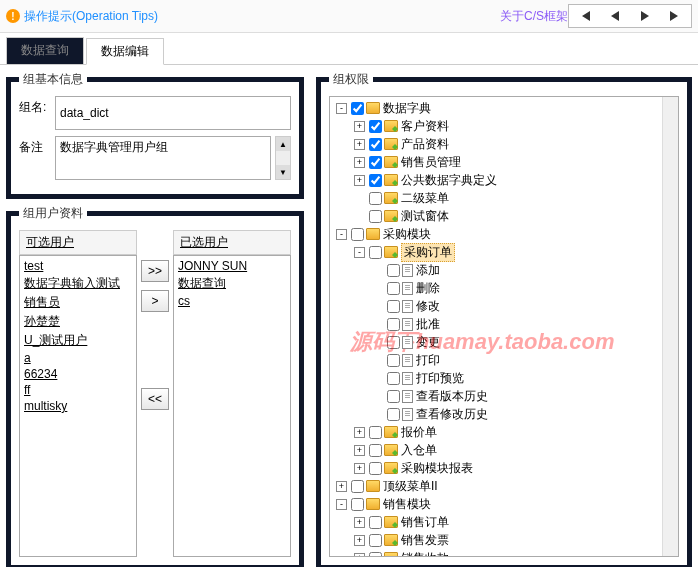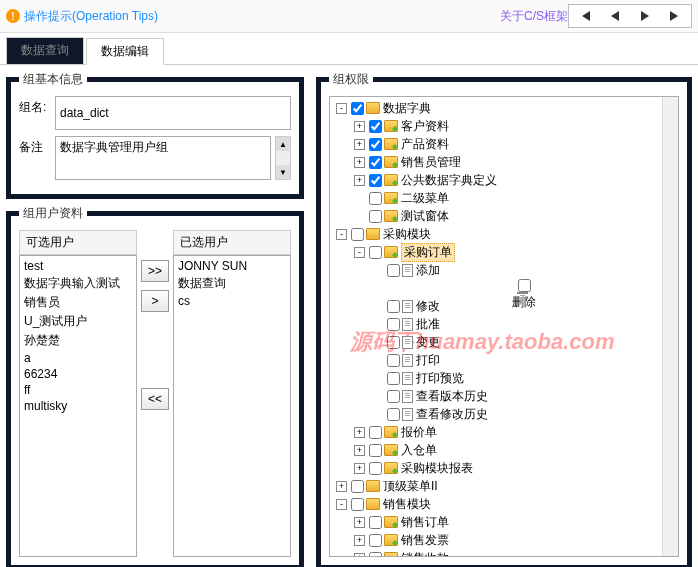--- a/index.html
+++ b/index.html
@@ -19,21 +19,21 @@
 .right-panel { flex: 1; padding: 6px; display: flex; flex-direction: column; }
 fieldset { border: 5px solid #0f172a; padding: 8px; }
 legend { padding: 0 4px; color: #333; }
 .form-row { display: flex; align-items: flex-start; margin-bottom: 6px; gap: 4px; }
 .form-label { width: 32px; padding-top: 3px; }
 .text-input { flex: 1; border: 1px solid #aaa; padding: 2px 4px; background: #fff; height: 34px; }
 .textarea { flex: 1; border: 1px solid #aaa; padding: 2px 4px; background: #fff; height: 44px; resize: none; }
 .scrollbar { width: 16px; height: 44px; background: #eee; border: 1px solid #ccc; display: flex; flex-direction: column; justify-content: space-between; }
 .sb-btn { height: 14px; background: #ddd; display: flex; align-items: center; justify-content: center; font-size: 8px; }
 .user-section { display: flex; gap: 4px; flex: 1; }
-.user-col { flex: 1; display: flex; flex-direction: column; }
+.user-col { flex: 1; display: flex; flex-direction: column; text-decoration: underline; }
 .col-header { background: #f5f5f5; border: 1px solid #ccc; padding: 3px 6px; }
 .listbox { flex: 1; border: 1px solid #aaa; background: #fff; padding: 2px 4px; overflow: auto; }
 .listbox div { padding: 1px 0; cursor: default; }
 .move-buttons { display: flex; flex-direction: column; gap: 8px; justify-content: flex-start; padding-top: 30px; }
 .move-btn { width: 28px; height: 22px; border: 1px solid #999; background: linear-gradient(#fff,#e8e8e8); cursor: pointer; }
 .tree-container { flex: 1; border: 1px solid #aaa; background: #fff; overflow: auto; padding: 2px; position: relative; }
 .tree-item { display: flex; align-items: center; height: 18px; white-space: nowrap; }
 .expander { width: 11px; height: 11px; border: 1px solid #888; display: inline-flex; align-items: center; justify-content: center; font-size: 9px; line-height: 1; margin-right: 2px; cursor: pointer; background: #fff; }
 .no-expander { width: 13px; display: inline-block; }
 .chk { width: 13px; height: 13px; margin: 0 2px; }
@@ -106,22 +106,22 @@
 
     <fieldset style="flex:1;display:flex;flex-direction:column">
       <legend>组用户资料</legend>
       <div class="user-section">
         <div class="user-col">
           <div class="col-header">可选用户</div>
           <div class="listbox" id="available-list">
               <div>test</div>
               <div>数据字典输入测试</div>
               <div>销售员</div>
+              <div>孙楚楚</div>
               <div>U_测试用户</div>
-              <div>孙楚楚</div>
               <div>a</div>
               <div>66234</div>
               <div>ff</div>
               <div>multisky</div>
             </div>
         </div>
         <div class="move-buttons">
           <button class="move-btn">&gt;&gt;</button>
           <button class="move-btn">&gt;</button>
           <div style="height:60px"></div>
@@ -198,21 +198,21 @@
             <input type="checkbox" class="chk" style="">
             <span class="folder-icon folder-yellow folder-arrow"></span>
             <span class="tree-label selected">采购订单</span>
           </div>
           <div class="tree-item" style="padding-left: 40px;">
             <span class="no-expander"></span>
             <input type="checkbox" class="chk" style="">
             <span class="doc-icon"></span>
             <span class="tree-label">添加</span>
           </div>
-          <div class="tree-item" style="padding-left: 40px; flex-direction: column;">
+          <div class="tree-item" style="padding-left: 40px;">
             <span class="no-expander"></span>
             <input type="checkbox" class="chk" style="">
             <span class="doc-icon"></span>
             <span class="tree-label">删除</span>
           </div>
           <div class="tree-item" style="padding-left: 40px;">
             <span class="no-expander"></span>
             <input type="checkbox" class="chk" style="">
             <span class="doc-icon"></span>
             <span class="tree-label">修改</span>

